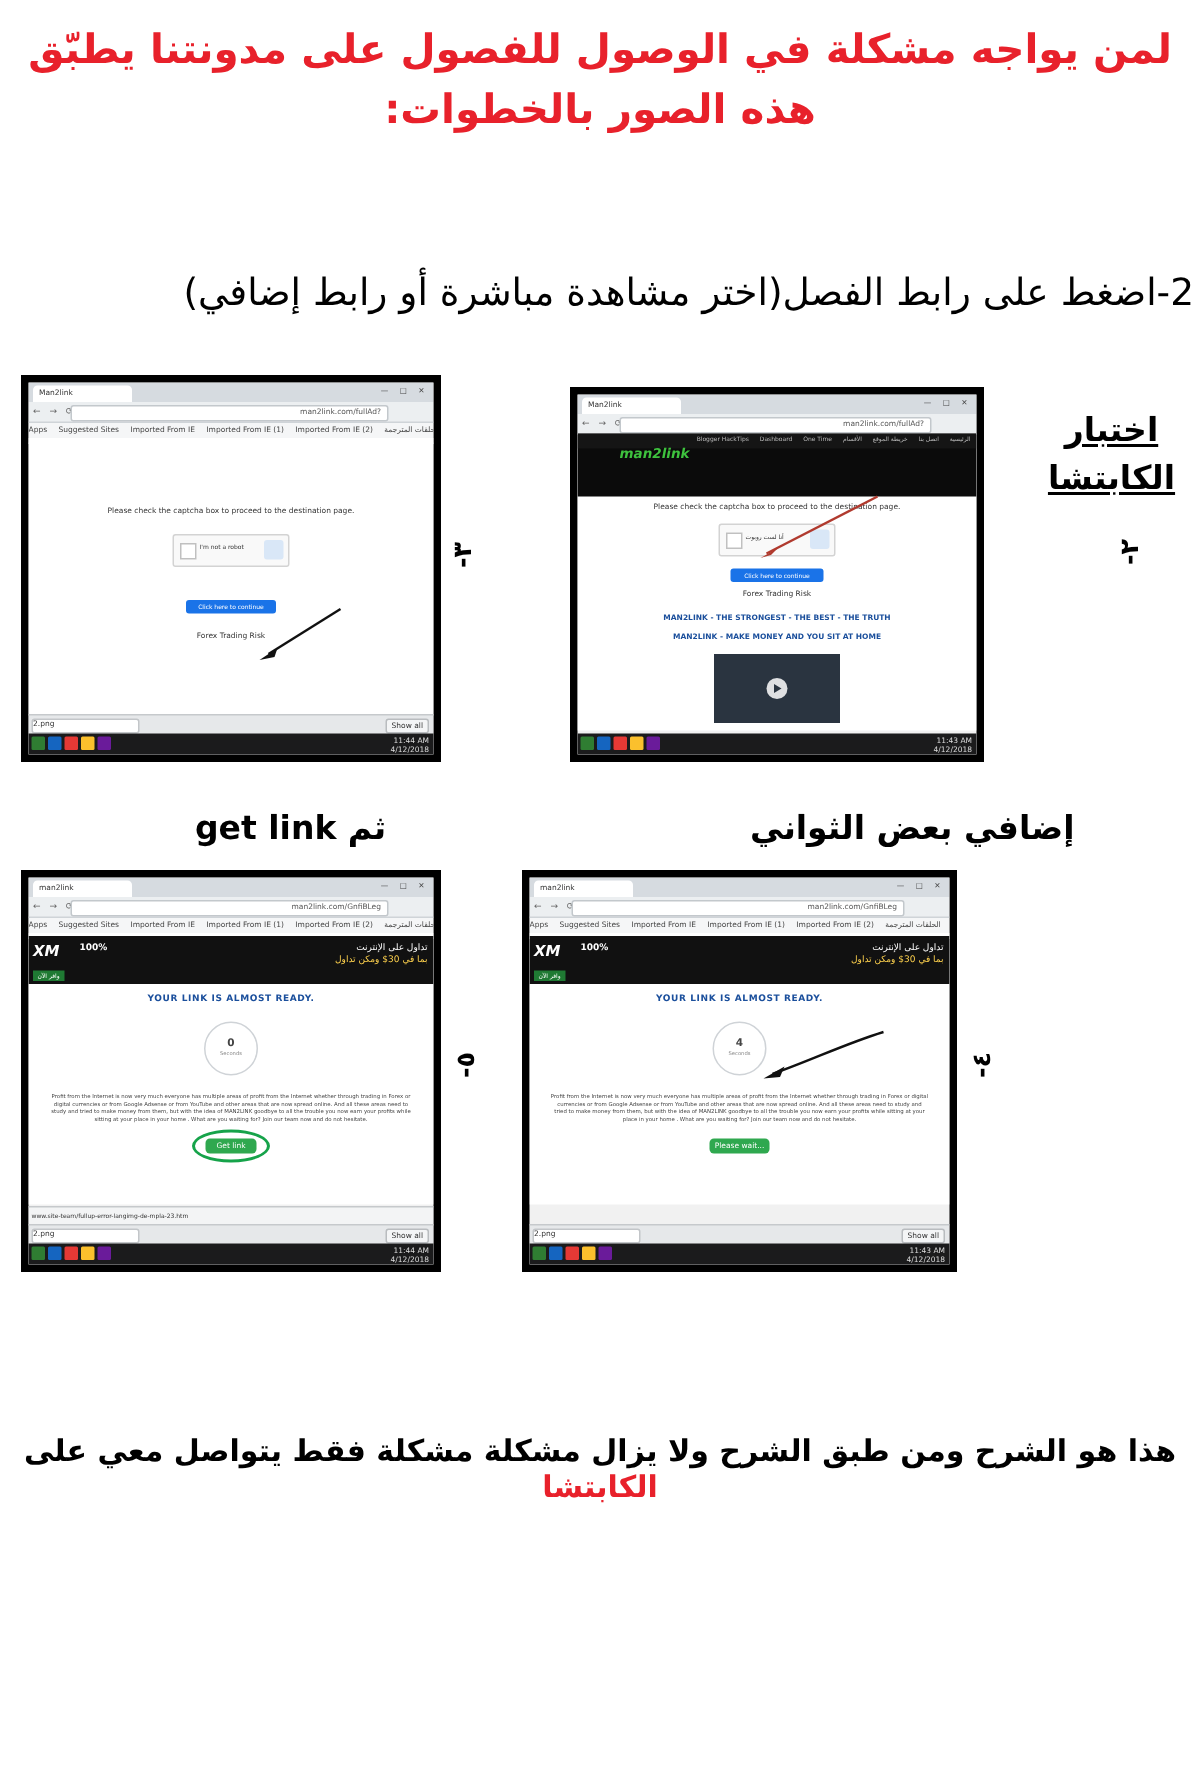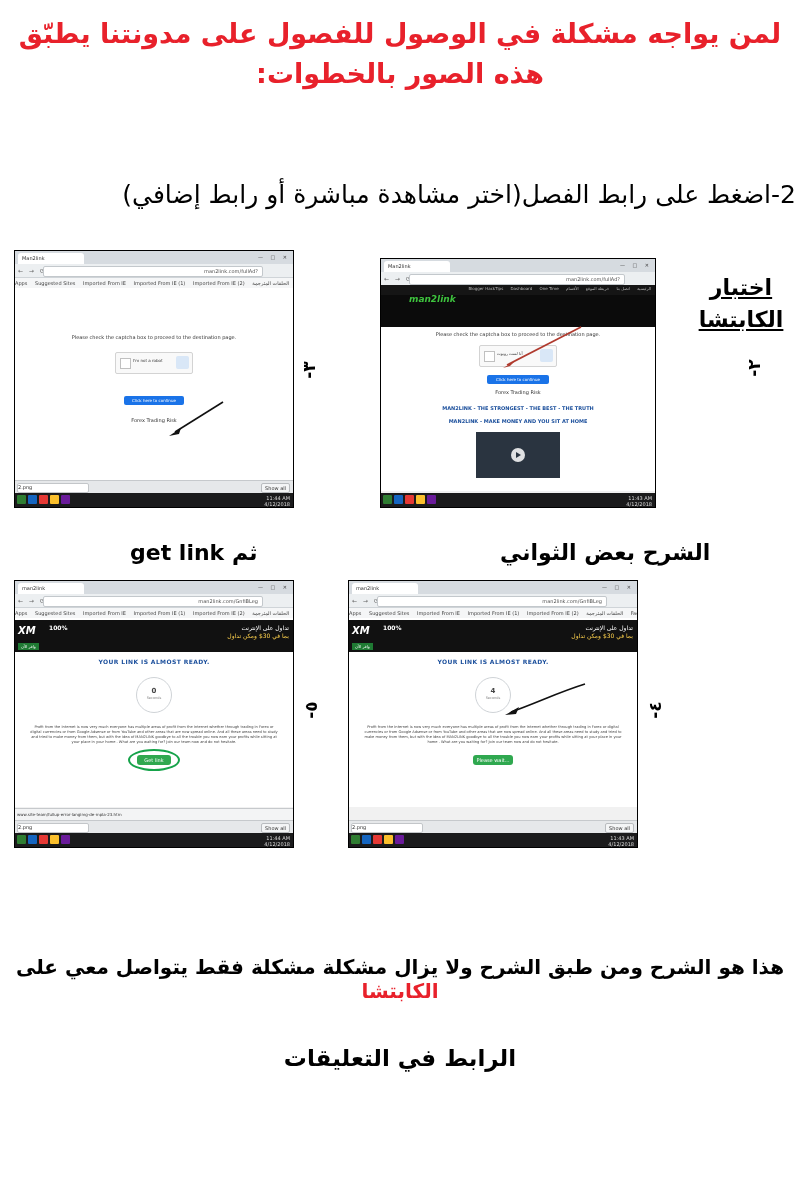--- a/index.html
+++ b/index.html
@@ -22,21 +22,21 @@
   }
   .step1{
     position:absolute;
     top:180px;right:4px;
     font-size:25px;
     color:#000;
     direction:rtl;
     white-space:nowrap;
   }
   
-  .shot{position:absolute;background:#f1f1f1;border:1px solid #000000;box-sizing:border-box;direction:ltr;overflow:hidden;}
+  .shot{position:absolute;background:#f1f1f1;border:5px solid #000000;box-sizing:border-box;direction:ltr;overflow:hidden;}
   .tabbar{height:13px;background:#d6dbe0;position:relative;}
   .tabbar .tab{position:absolute;left:3px;top:2px;height:11px;width:62px;background:#fff;border-radius:3px 3px 0 0;font-size:5px;line-height:11px;padding-left:4px;color:#333;overflow:hidden;white-space:nowrap;}
   .tabbar .winbtns{position:absolute;right:3px;top:3px;font-size:5px;color:#444;letter-spacing:3px;}
   .urlbar{height:13px;background:#eceff1;border-bottom:1px solid #cfd4d8;position:relative;}
   .urlbox{position:absolute;left:28px;top:2px;right:30px;height:9px;background:#fff;border:1px solid #c3c8cc;border-radius:2px;font-size:5px;line-height:9px;padding-right:4px;text-align:right;color:#555;overflow:hidden;white-space:nowrap;}
   .navicons{position:absolute;left:3px;top:3px;font-size:6px;color:#666;letter-spacing:2px;}
   .bmbar{height:11px;background:#f5f6f7;border-bottom:1px solid #dadde0;font-size:5px;color:#444;white-space:nowrap;overflow:hidden;padding-top:2px;}
   .bmbar span{display:inline-block;margin-right:6px;}
   .page{position:absolute;left:0;right:0;background:#fff;}
   .taskbar{position:absolute;left:0;right:0;bottom:0;height:14px;background:#1b1b1c;color:#ddd;font-size:5px;}
@@ -194,21 +194,21 @@
       <div>4/12/2018</div>
     </div>
   </div>
 </div>
 <div class="caption" style="right:14px;top:272px;width:90px;text-align:center;line-height:32px;text-decoration:underline;">
   <span>اختبار الكابتشا</span>
 </div>
 <div class="num" style="right:38px;top:358px;transform:rotate(-90deg);">٢-</div>
 
 <div class="caption" style="left:130px;top:540px;">ثم get link</div>
-<div class="caption" style="left:500px;top:540px;">الشرح بعض الثواني</div>
+<div class="caption" style="left:500px;top:540px;">إضافي بعض الثواني</div>
 
 <div class="shot" style="left:14px;top:580px;width:280px;height:268px;">
   <div class="tabbar">
     <div class="tab">man2link</div>
     <div class="winbtns">— □ ✕</div>
   </div>
   <div class="urlbar">
     <div class="navicons">← → ⟳</div>
     <div class="urlbox">man2link.com/GnfiBLeg</div>
   </div>
@@ -316,14 +316,13 @@
       <div>4/12/2018</div>
     </div>
   </div>
 </div>
 <div class="num" style="left:646px;top:700px;transform:rotate(-90deg);">٤-</div>
 
 <div class="bottom1">
   <span>هذا هو الشرح ومن طبق الشرح ولا يزال مشكلة مشكلة فقط يتواصل معي على </span><span class="hl">الكابتشا</span>
 </div>
 <div class="bottom2">
-  <div>الرابط في التعليقات</div>
 </div>
 
 </body></html>

